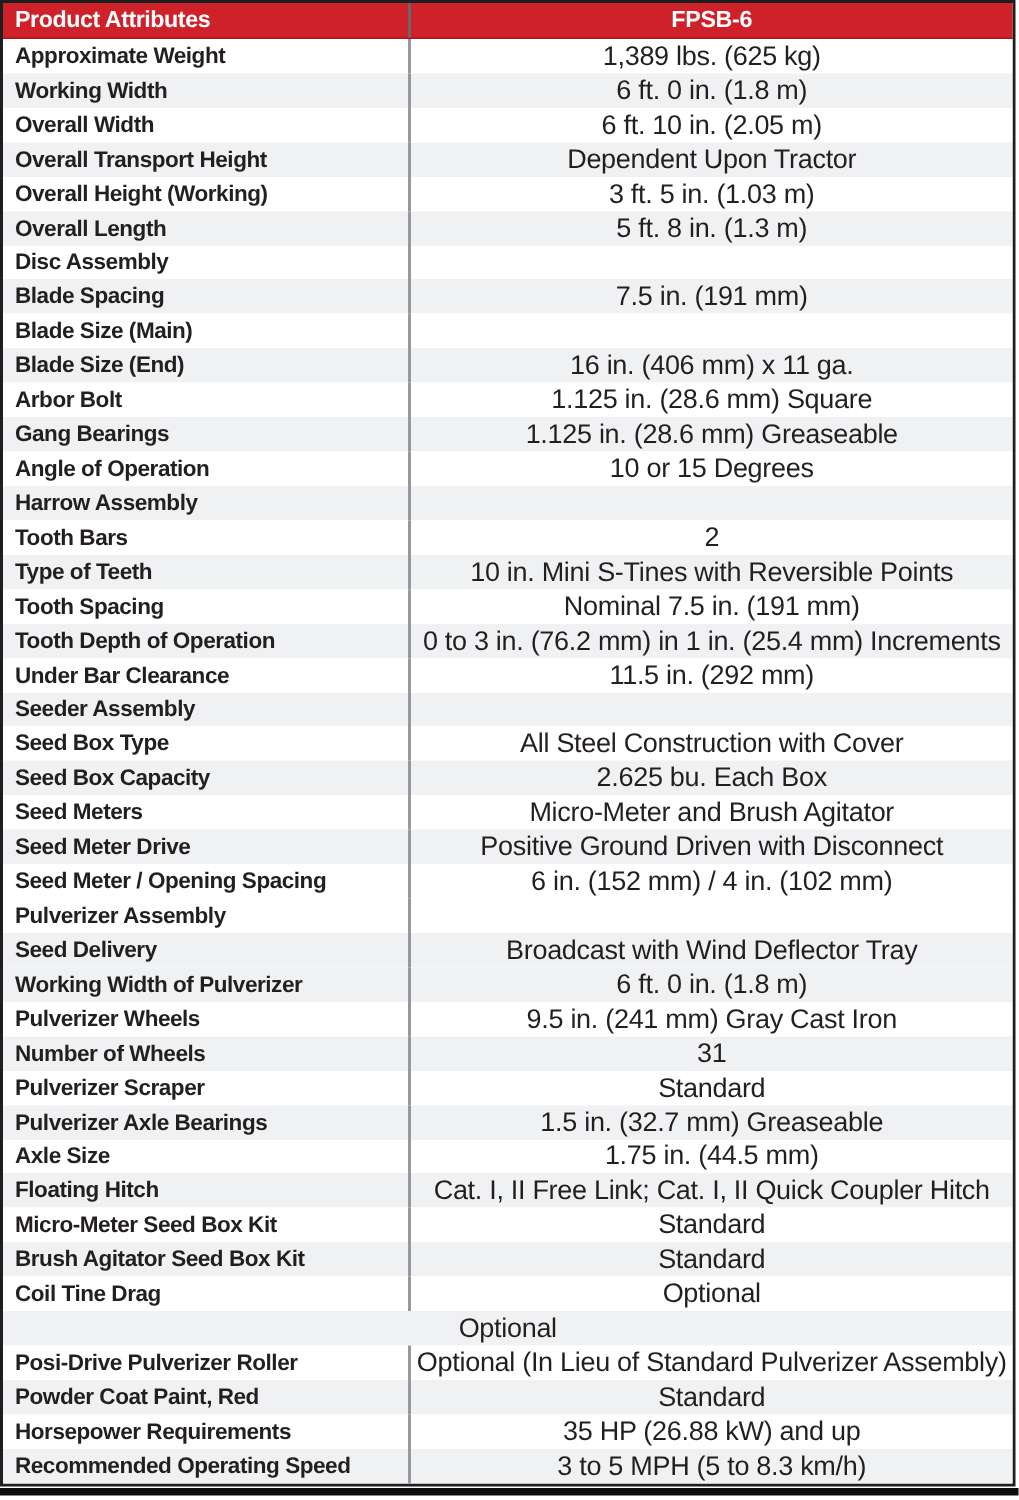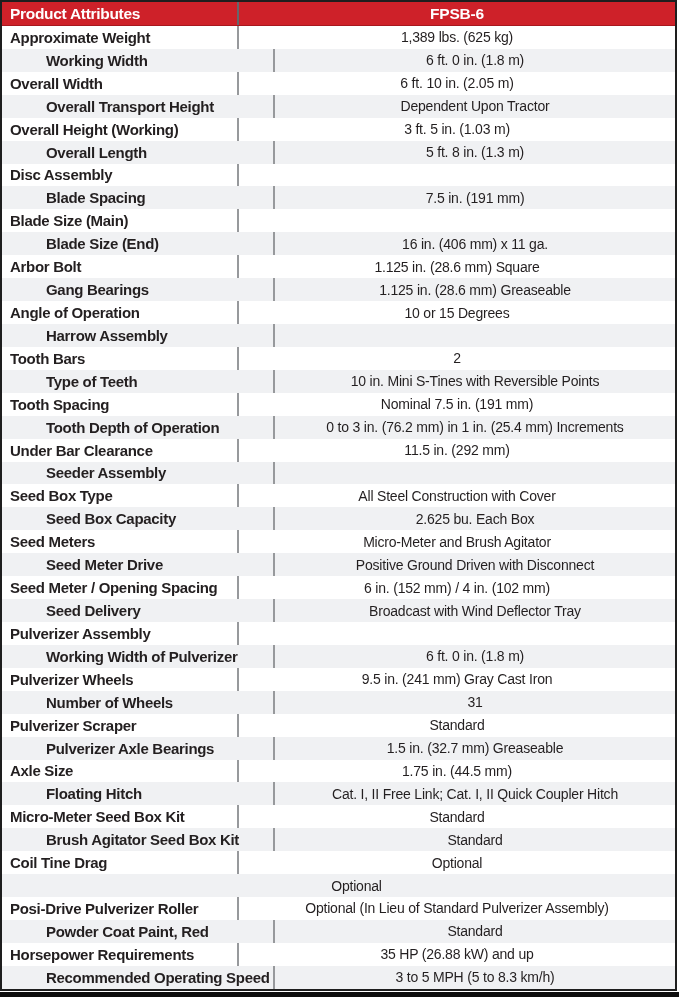--- a/index.html
+++ b/index.html
@@ -35,47 +35,46 @@
     background: var(--row-bg);
   }
   .row {
     display: flex;
     height: 22.93px;
     align-items: stretch;
     background: var(--row-bg);
   }
   .row.alt {
     background: var(--row-alt-bg);
-    padding-left: 36px;
   }
   .row.header {
     height: 23px;
     background: var(--header-bg);
     border-bottom: 1px solid #A8171E;
   }
   .cell {
     display: flex;
     align-items: center;
     box-sizing: border-box;
     overflow: hidden;
     white-space: nowrap;
   }
   .cell.attr {
-    width: 237px;
+    width: 272px;
     padding-left: 8px;
     font-weight: bold;
     font-size: 15px;
     letter-spacing: -0.3px;
     border-right: 2px solid var(--divider);
   }
   .cell.val {
     flex: 1;
     justify-content: center;
     text-align: center;
-    font-size: 14px;
+    font-size: 18px;
     letter-spacing: -0.2px;
     padding: 0 4px;
   }
   .row.header .cell.attr {
     color: var(--header-text);
     font-size: 15.5px;
     border-right-color: #66666C;
   }
   .row.header .cell.val {
     color: var(--header-text);
@@ -192,27 +191,27 @@
         <div class="cell val">Micro-Meter and Brush Agitator</div>
       </div>
       <div class="row alt">
         <div class="cell attr">Seed Meter Drive</div>
         <div class="cell val">Positive Ground Driven with Disconnect</div>
       </div>
       <div class="row">
         <div class="cell attr">Seed Meter / Opening Spacing</div>
         <div class="cell val">6 in. (152 mm) / 4 in. (102 mm)</div>
       </div>
+      <div class="row">
+        <div class="cell attr">Pulverizer Assembly</div>
+        <div class="cell val"></div>
+      </div>
       <div class="row alt">
         <div class="cell attr">Seed Delivery</div>
         <div class="cell val">Broadcast with Wind Deflector Tray</div>
-      </div>
-      <div class="row">
-        <div class="cell attr">Pulverizer Assembly</div>
-        <div class="cell val"></div>
       </div>
       <div class="row alt">
         <div class="cell attr">Working Width of Pulverizer</div>
         <div class="cell val">6 ft. 0 in. (1.8 m)</div>
       </div>
       <div class="row">
         <div class="cell attr">Pulverizer Wheels</div>
         <div class="cell val">9.5 in. (241 mm) Gray Cast Iron</div>
       </div>
       <div class="row alt">

